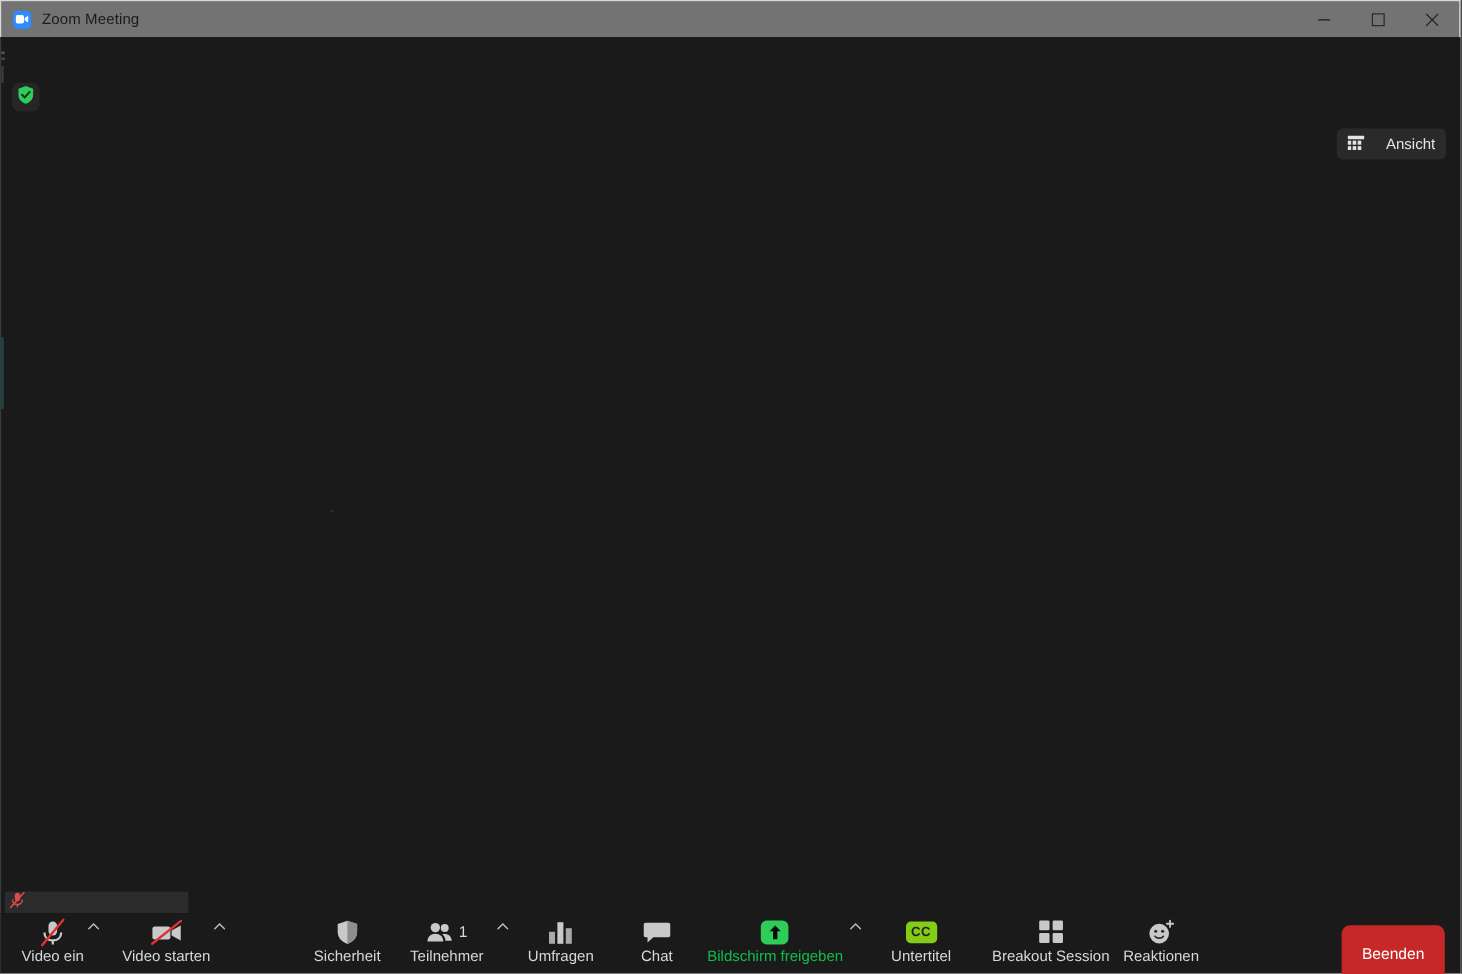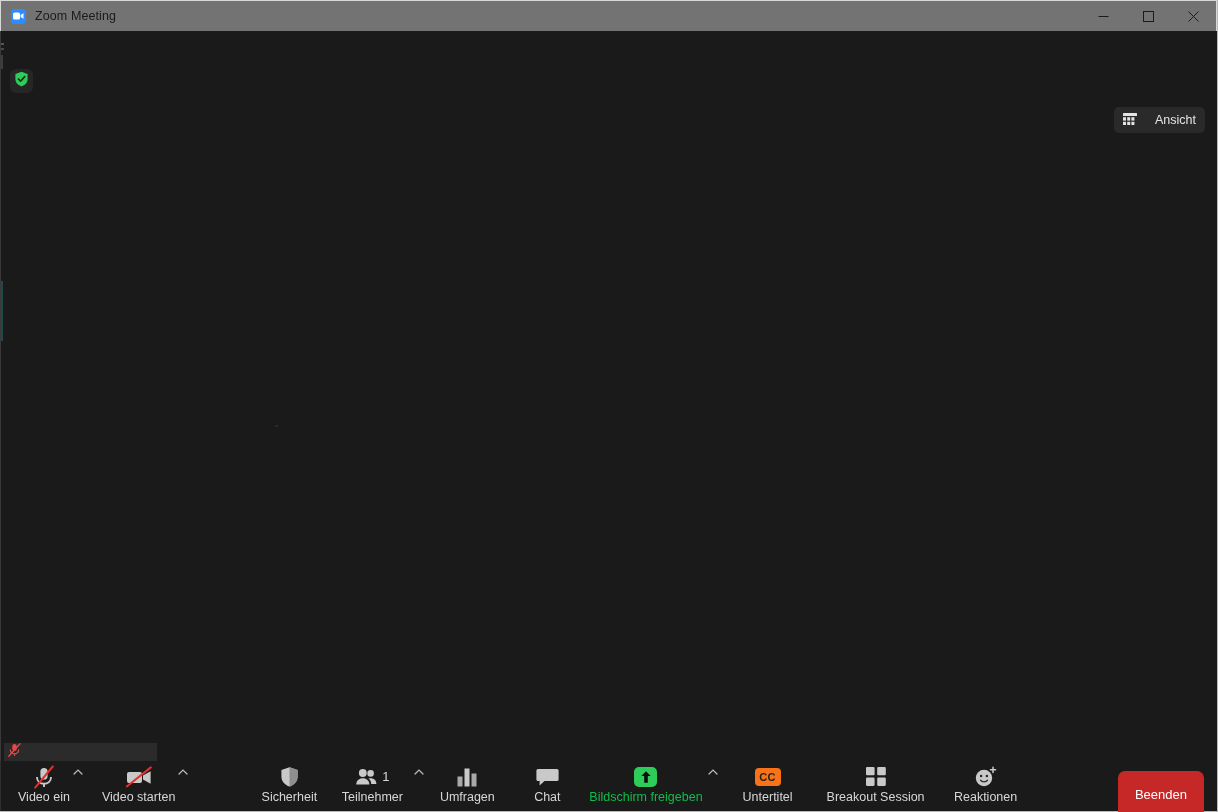--- a/index.html
+++ b/index.html
@@ -116,21 +116,21 @@
   .tb-caret svg { display:block; }
 
   .participants-icon-wrap { display:flex; align-items:center; gap:4px; }
   .participants-count { font-size:13px; color:#d7d7d7; line-height:1; }
 
   .share-square {
     width:23px; height:20px; border-radius:5px; background:#2ecc58;
     display:flex; align-items:center; justify-content:center;
   }
   .cc-badge {
-    width:26px; height:18px; border-radius:4px; background:#f97316;
+    width:26px; height:18px; border-radius:4px; background:#84cc16;
     display:flex; align-items:center; justify-content:center;
     font-size:11px; font-weight:bold; color:#232323; letter-spacing:.5px;
   }
 
   .leave-btn {
     position:absolute; right:13px; top:10px;
     background:#c62828; color:#ffffff;
     border:none; border-radius:7px;
     height:47px; padding:0 17px;
     font-size:13px; font-family:"Liberation Sans", sans-serif;
@@ -335,21 +335,21 @@
           <svg width="22" height="21" viewBox="0 0 22 21">
             <rect x="1" y="1" width="8.6" height="8.3" rx="1.1" fill="#c9c9c9"></rect>
             <rect x="12.2" y="1" width="8.6" height="8.3" rx="1.1" fill="#c9c9c9"></rect>
             <rect x="1" y="11.6" width="8.6" height="8.3" rx="1.1" fill="#c9c9c9"></rect>
             <rect x="12.2" y="11.6" width="8.6" height="8.3" rx="1.1" fill="#c9c9c9"></rect>
           </svg>
         </span>
         <span class="tb-label">Breakout Session</span>
       </div>
 
-      <div class="tb-item" style="min-width:78px; margin-left:18px;">
+      <div class="tb-item" style="min-width:78px; ">
         <span class="tb-icon">
           <svg width="23" height="22" viewBox="0 0 23 22">
             <circle cx="10" cy="12" r="8.2" fill="#c9c9c9"></circle>
             <circle cx="7.1" cy="10" r="1.3" fill="#2a2a2a"></circle>
             <circle cx="12.9" cy="10" r="1.3" fill="#2a2a2a"></circle>
             <path d="M6.5 14.2 C7.8 16.3 12.2 16.3 13.5 14.2" fill="none" stroke="#2a2a2a" stroke-width="1.3" stroke-linecap="round"></path>
             <path d="M19 1.2 V6.4 M16.4 3.8 H21.6" stroke="#c9c9c9" stroke-width="1.5" stroke-linecap="round"></path>
           </svg>
         </span>
         <span class="tb-label">Reaktionen</span>

